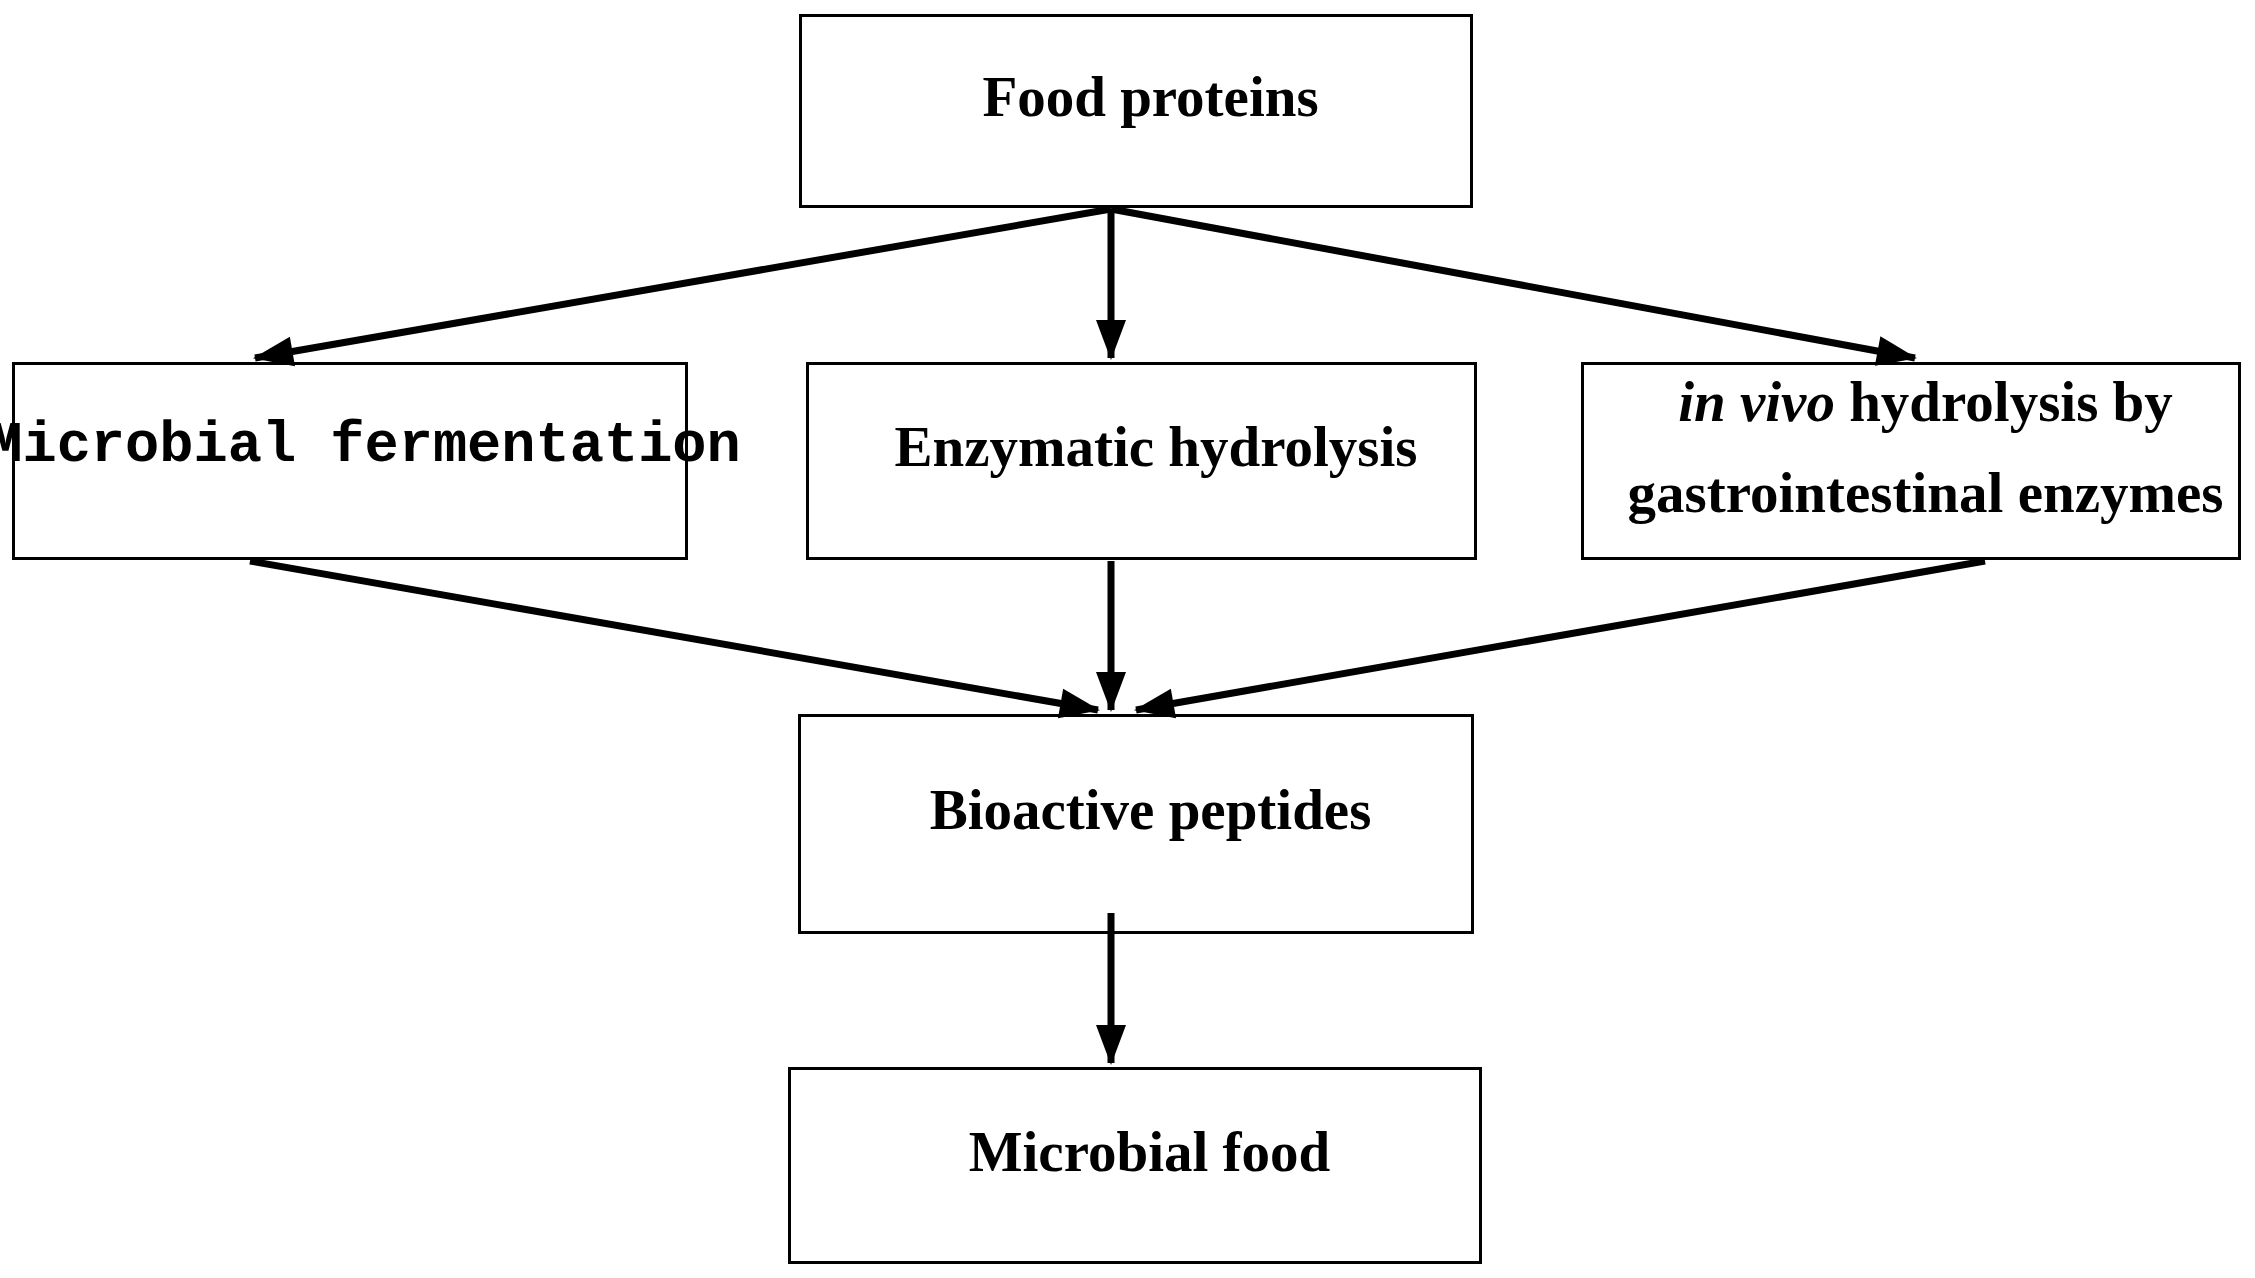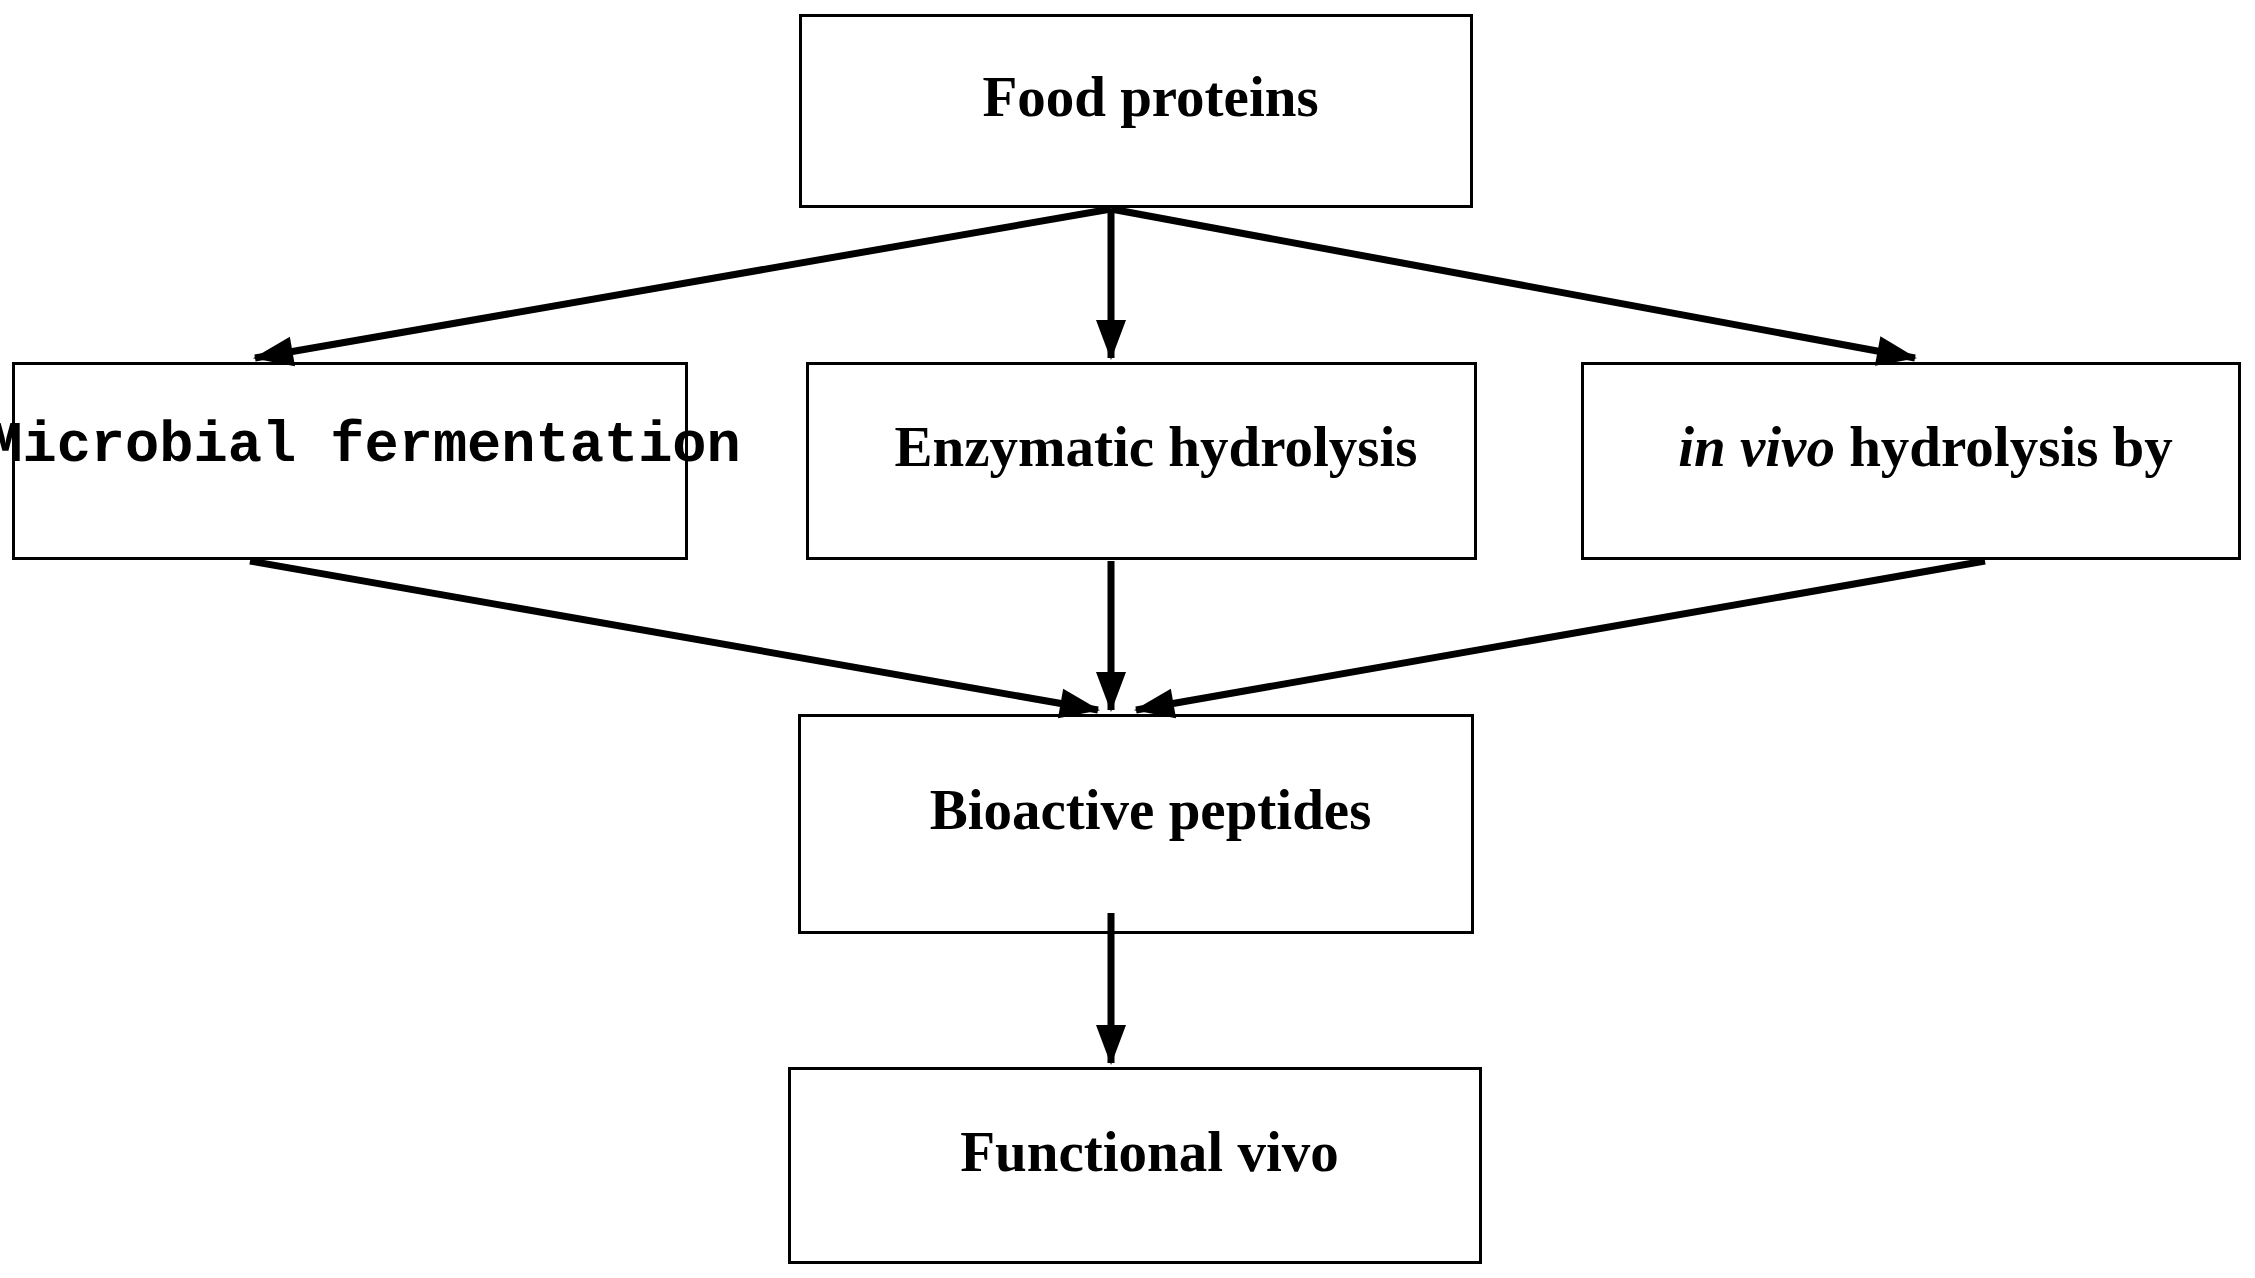--- a/index.html
+++ b/index.html
@@ -72,28 +72,29 @@
   <div class="node node-microbial">
     <span class="lbl">Microbial fermentation</span>
   </div>
 
   <div class="node node-enzymatic">
     <span class="lbl">Enzymatic hydrolysis</span>
   </div>
 
   <div class="node node-invivo">
     <span class="lbl"><em>in vivo</em><span> hydrolysis by</span></span>
+    <span class="lbl">gastrointestinal enzymes</span>
   </div>
 
   <div class="node node-bioactive">
     <span class="lbl">Bioactive peptides</span>
   </div>
 
   <div class="node node-functional">
-    <span class="lbl">Functional vivo</span>
+    <span class="lbl">Microbial food</span>
   </div>
 
   <svg class="arrow-layer" viewBox="0 0 2255 1278" xmlns="http://www.w3.org/2000/svg">
     <defs>
       <marker id="ah" markerUnits="userSpaceOnUse" markerWidth="44" markerHeight="34" refX="40" refY="17" orient="auto">
         <path d="M2,2 L42,17 L2,32 z" fill="#000000"></path>
       </marker>
     </defs>
     <line x1="1111" y1="209" x2="255" y2="358" marker-end="url(#ah)"></line>
     <line x1="1111" y1="209" x2="1111" y2="358" marker-end="url(#ah)"></line>

